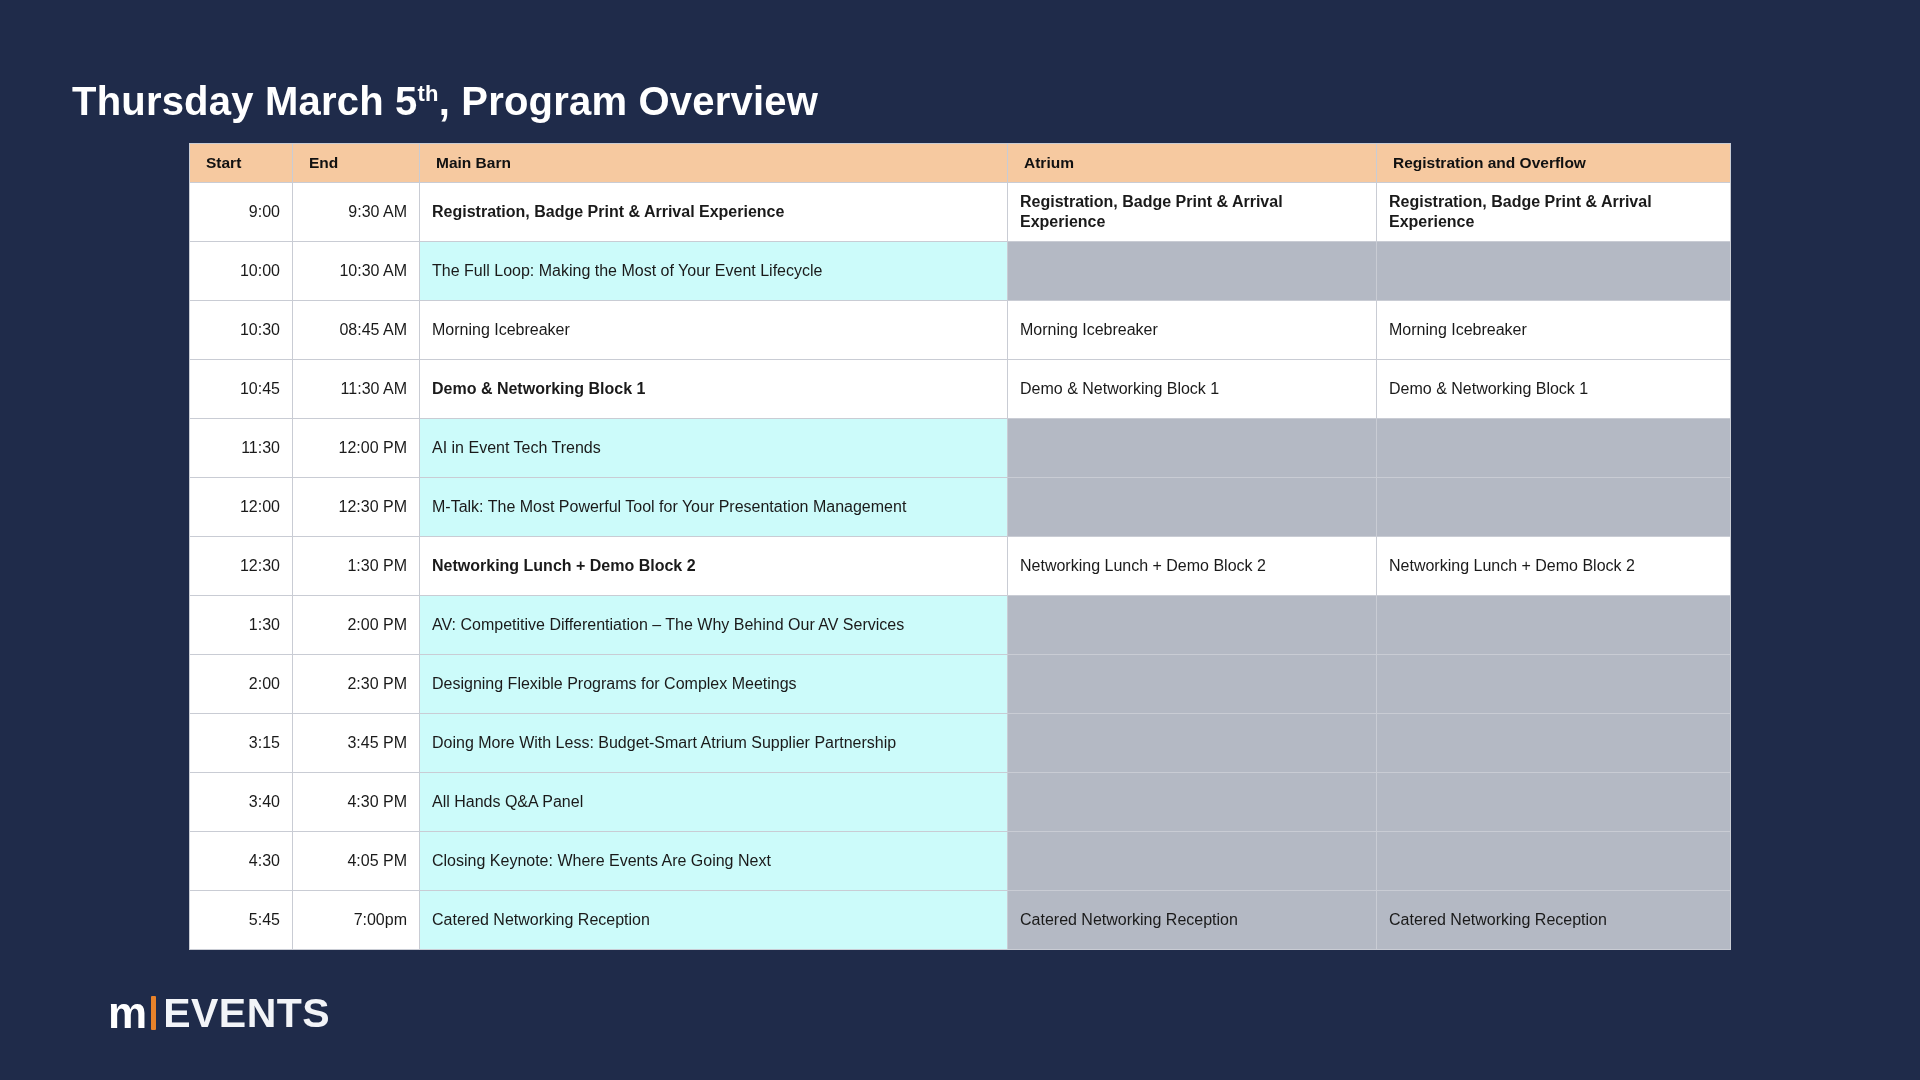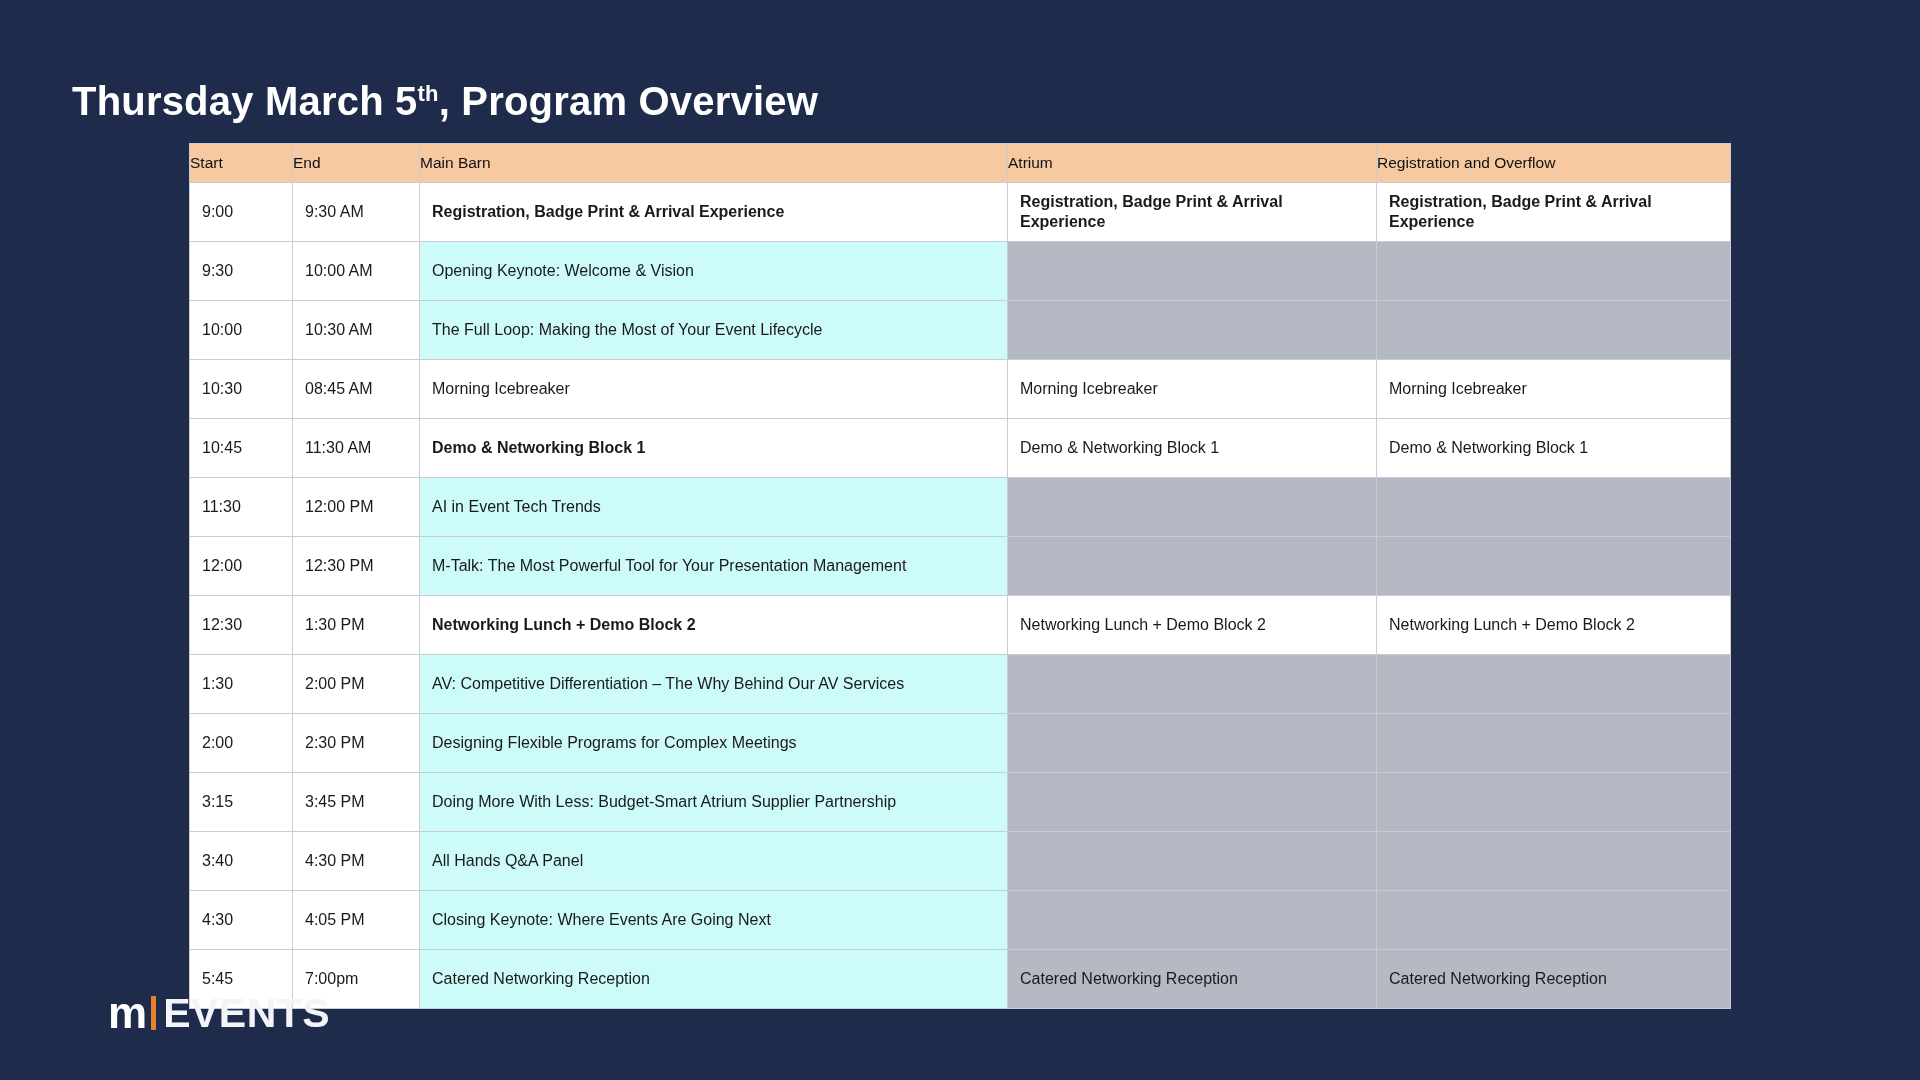--- a/index.html
+++ b/index.html
@@ -55,34 +55,35 @@
   table.schedule th,
   table.schedule td {
     border: 1px solid #c9ccd4;
     padding: 0;
     vertical-align: middle;
   }
   table.schedule thead th {
     background: #f6c9a0;
     color: #111111;
     font-size: 15.5px;
-    font-weight: normal;
+    font-weight: bold;
     text-align: left;
     height: 38px;
-    padding: 0 0;
+    padding: 0 16px;
     white-space: nowrap;
   }
   table.schedule tbody td {
     height: 46px;
     font-size: 16px;
     color: #1a1a1a;
     padding: 6px 12px;
     line-height: 1.28;
   }
   td.time {
+    text-align: right;
     white-space: nowrap;
     background: #ffffff;
     color: #1a1a1a;
     padding-right: 14px;
   }
   td.sess {
     text-align: left;
   }
   td.bg-white { background: #ffffff; }
   td.bg-cyan  { background: #ccfbfa; }
@@ -148,27 +149,20 @@
       </thead>
       <tbody id="schedule-body">
           <tr>
             <td class="time">9:00</td>
             <td class="time">9:30 AM</td>
             <td class="sess bg-white strong">Registration, Badge Print &amp; Arrival Experience</td>
             <td class="sess bg-white strong">Registration, Badge Print &amp; Arrival Experience</td>
             <td class="sess bg-white strong">Registration, Badge Print &amp; Arrival Experience</td>
           </tr>
           <tr>
-            <td class="time">9:30</td>
-            <td class="time">10:00 AM</td>
-            <td class="sess bg-cyan">Opening Keynote: Welcome &amp; Vision</td>
-            <td class="sess bg-gray"></td>
-            <td class="sess bg-gray"></td>
-          </tr>
-          <tr>
             <td class="time">10:00</td>
             <td class="time">10:30 AM</td>
             <td class="sess bg-cyan">The Full Loop: Making the Most of Your Event Lifecycle</td>
             <td class="sess bg-gray"></td>
             <td class="sess bg-gray"></td>
           </tr>
           <tr>
             <td class="time">10:30</td>
             <td class="time">08:45 AM</td>
             <td class="sess bg-white">Morning Icebreaker</td>

